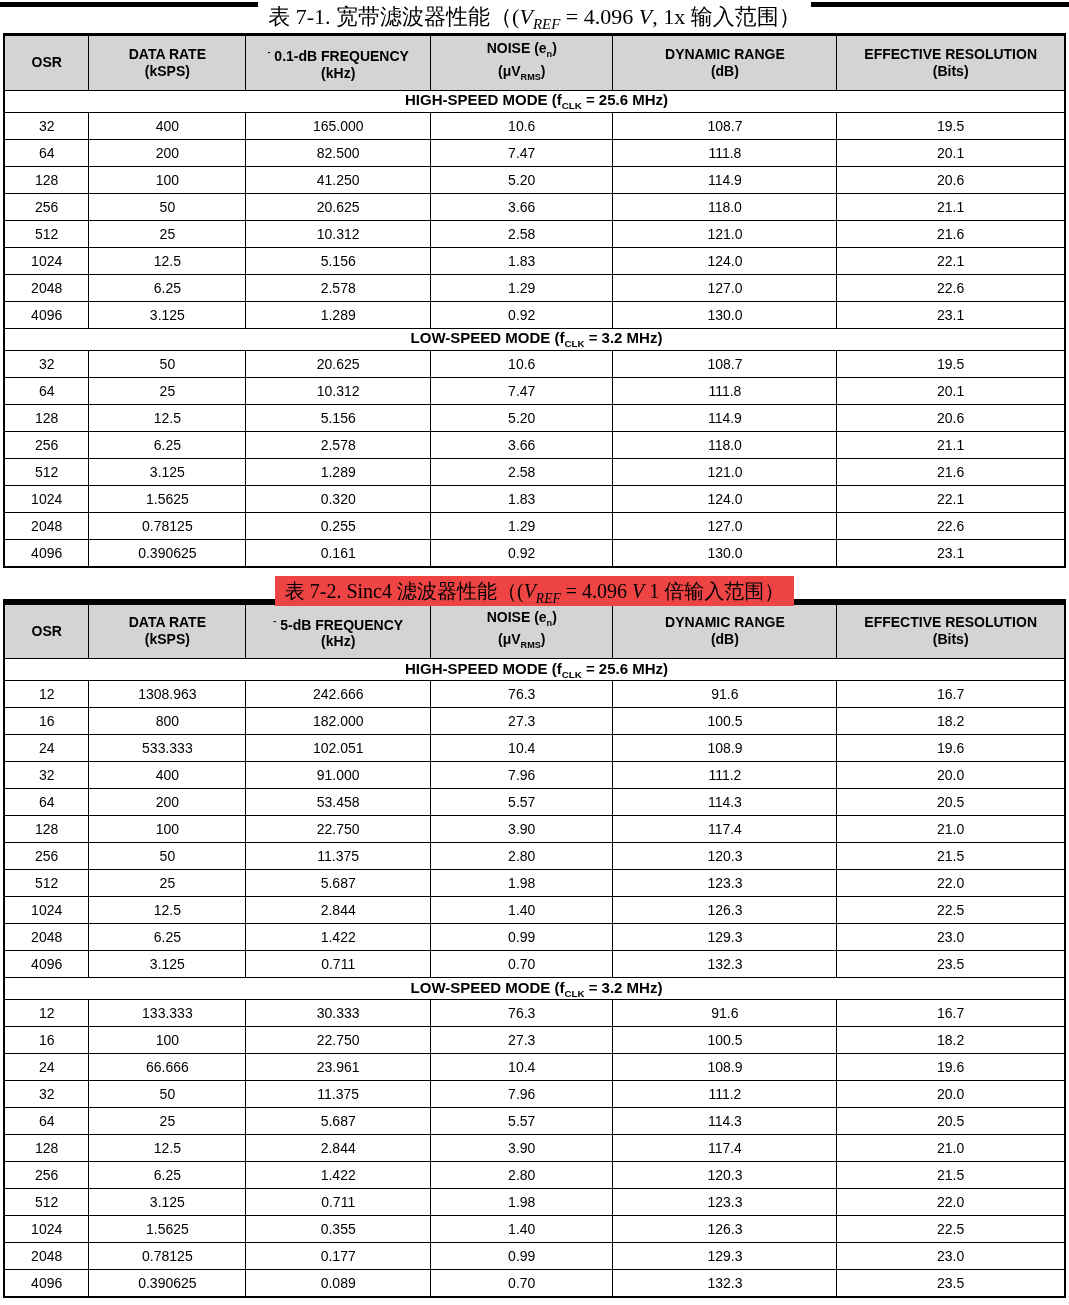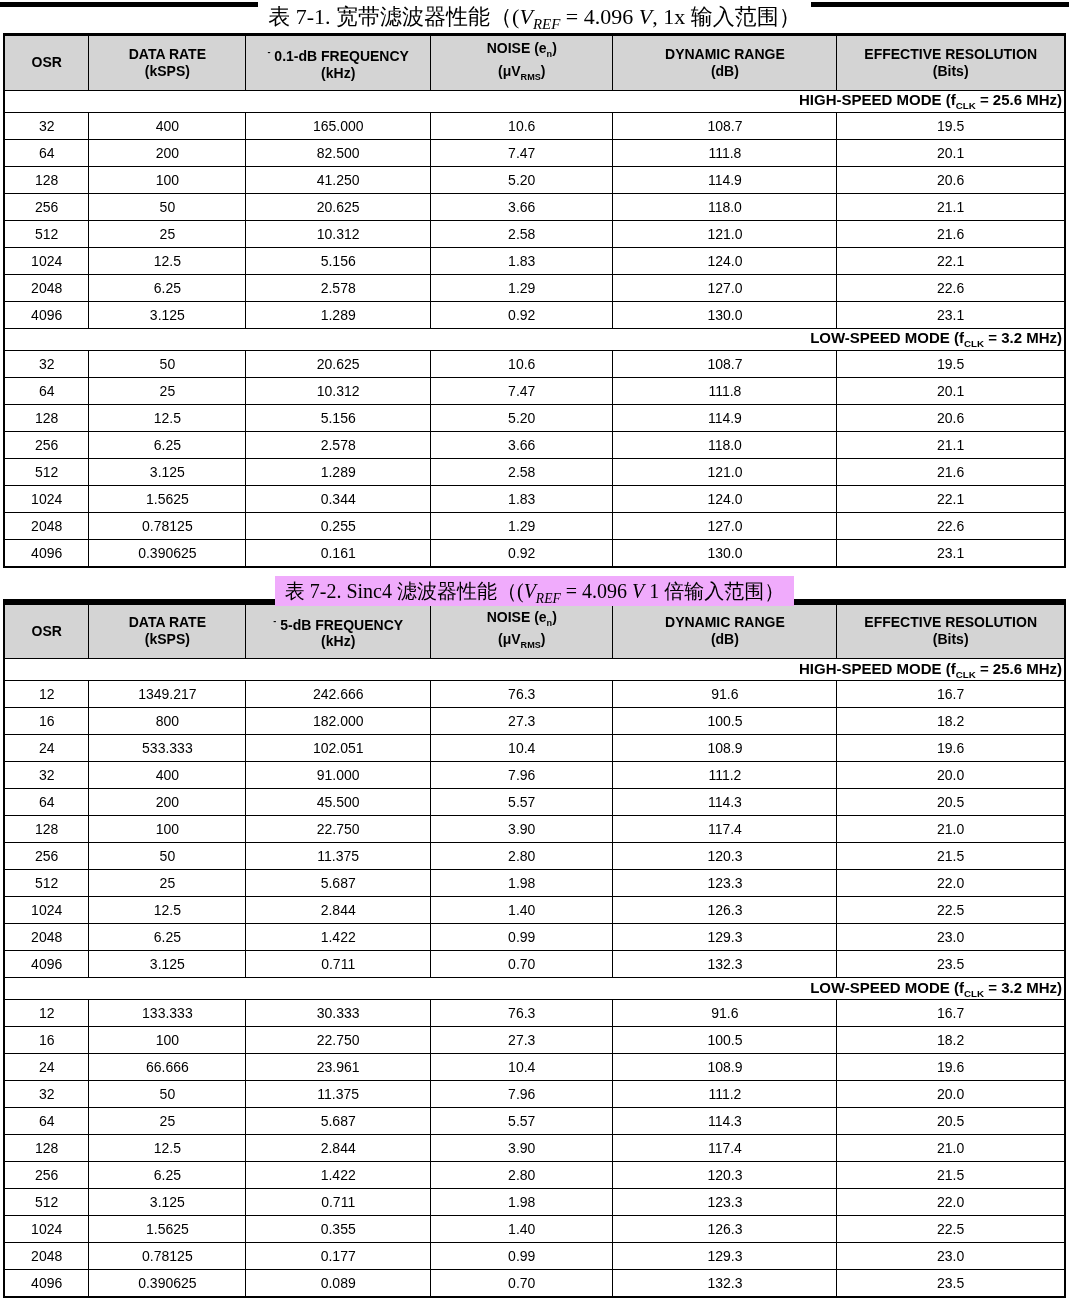--- a/index.html
+++ b/index.html
@@ -16,21 +16,21 @@
   }
   .tbl-title{
     position:relative;z-index:2;
     text-align:center;
     font-family:"Liberation Serif","DejaVu Serif",serif;
     white-space:nowrap;
   }
   .t1{height:33px;line-height:33px;font-size:22px;}
   .t1 .title-inner{display:inline-block;height:33px;line-height:33px;background:#fff;padding:0 10px;}
   .t2{margin-top:8px;height:30px;line-height:30px;font-size:20px;margin-bottom:-7px;}
-  .t2 .title-inner{display:inline-block;height:30px;line-height:30px;background:#f0abfc;padding:0 10px;}
+  .t2 .title-inner{display:inline-block;height:30px;line-height:30px;background:#ef4444;padding:0 10px;}
   .it{font-style:italic;}
   .tbl-title sub{font-size:68%;font-style:italic;}
 
   table.data{
     border-collapse:collapse;
     table-layout:fixed;
     width:1063px;
     margin-left:3px;
     border:2px solid #000;
   }
@@ -49,21 +49,21 @@
     line-height:17px;
   }
   table.data td{
     border:1px solid #000;
     font-size:14px;
     text-align:center;vertical-align:middle;
     height:26px;
     padding:0 2px;
   }
   table.data tr.sec td{
-    text-align:right;
+    text-align:center;
     font-weight:bold;
     font-size:15px;
     height:21px;
     padding-left:6px;
   }
   table.data sub{font-size:65%;font-weight:inherit;}
   table.data sup{font-size:65%;font-weight:inherit;}
 </style>
 </head>
 <body>
@@ -219,21 +219,21 @@
           <td>512</td>
           <td>3.125</td>
           <td>1.289</td>
           <td>2.58</td>
           <td>121.0</td>
           <td>21.6</td>
         </tr>
         <tr>
           <td>1024</td>
           <td>1.5625</td>
-          <td>0.344</td>
+          <td>0.320</td>
           <td>1.83</td>
           <td>124.0</td>
           <td>22.1</td>
         </tr>
         <tr>
           <td>2048</td>
           <td>0.78125</td>
           <td>0.255</td>
           <td>1.29</td>
           <td>127.0</td>
@@ -289,21 +289,21 @@
             <div><span>(Bits)</span></div>
           </th>
         </tr>
       </thead>
     <tbody>
         <tr class="sec">
           <td colspan="6"><span>HIGH-SPEED MODE (f</span><sub>CLK</sub><span> = 25.6 MHz)</span></td>
         </tr>
         <tr>
           <td>12</td>
-          <td>1349.217</td>
+          <td>1308.963</td>
           <td>242.666</td>
           <td>76.3</td>
           <td>91.6</td>
           <td>16.7</td>
         </tr>
         <tr>
           <td>16</td>
           <td>800</td>
           <td>182.000</td>
           <td>27.3</td>
@@ -322,21 +322,21 @@
           <td>32</td>
           <td>400</td>
           <td>91.000</td>
           <td>7.96</td>
           <td>111.2</td>
           <td>20.0</td>
         </tr>
         <tr>
           <td>64</td>
           <td>200</td>
-          <td>45.500</td>
+          <td>53.458</td>
           <td>5.57</td>
           <td>114.3</td>
           <td>20.5</td>
         </tr>
         <tr>
           <td>128</td>
           <td>100</td>
           <td>22.750</td>
           <td>3.90</td>
           <td>117.4</td>

